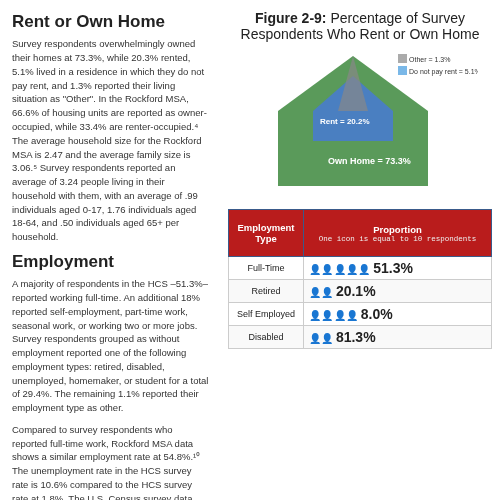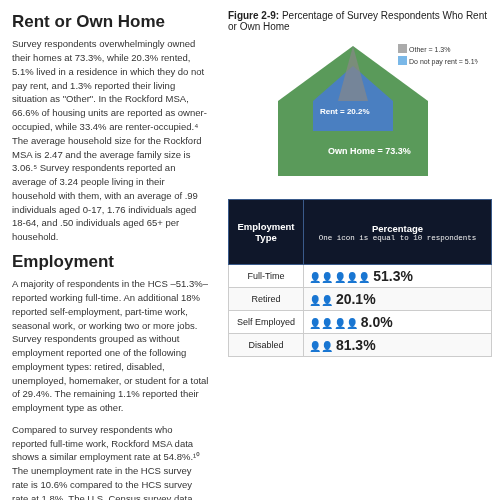--- a/index.html
+++ b/index.html
@@ -34,24 +34,25 @@
       margin-bottom: 5px;
       line-height: 1.2;
     }
     .body-text {
       font-size: 9.5px;
       line-height: 1.45;
       color: #333;
       margin-bottom: 8px;
     }
     .figure-label {
-      font-size: 10px;
+      font-size: 14px;
       color: #222;
       margin-bottom: 4px;
       font-weight: normal;
+      text-align: center;
     }
     .figure-label strong {
       font-weight: bold;
     }
 
     
     .house-chart-container {
       position: relative;
       width: 250px;
       height: 155px;
@@ -65,23 +66,23 @@
     
     .employment-section {
       margin-top: 2px;
     }
     .emp-table {
       width: 100%;
       border-collapse: collapse;
       font-size: 9px;
     }
     .emp-table th {
-      background: #0f172a;
+      background: #b91c1c;
       color: #fff;
-      padding: 21px 6px;
+      padding: 12px 6px;
       text-align: center;
       font-size: 9.5px;
       font-weight: bold;
       border: 1px solid #3a5a8a;
     }
     .emp-table td {
       border: 1px solid #ccc;
       padding: 4px 6px;
       vertical-align: middle;
     }
@@ -170,21 +171,21 @@
       </svg>
     </div>
 
 
     <div class="employment-section">
       <table class="emp-table">
         <thead>
           <tr>
             <th>Employment Type</th>
             <th>
-              <div class="proportion-header">Percentage</div>
+              <div class="proportion-header">Proportion</div>
               <div class="prop-subtext">One icon is equal to 10 respondents</div>
             </th>
           </tr>
         </thead>
         <tbody id="emp-tbody">
         <tr>
               <td class="row-label">Full-Time</td>
               <td class="row-icons"><span class="icon-person icon-blue">👤</span><span class="icon-person icon-blue">👤</span><span class="icon-person icon-blue">👤</span><span class="icon-person icon-blue">👤</span><span class="icon-person icon-blue">👤</span><span class="pct-label">51.3%</span></td>
             </tr>
             <tr>

